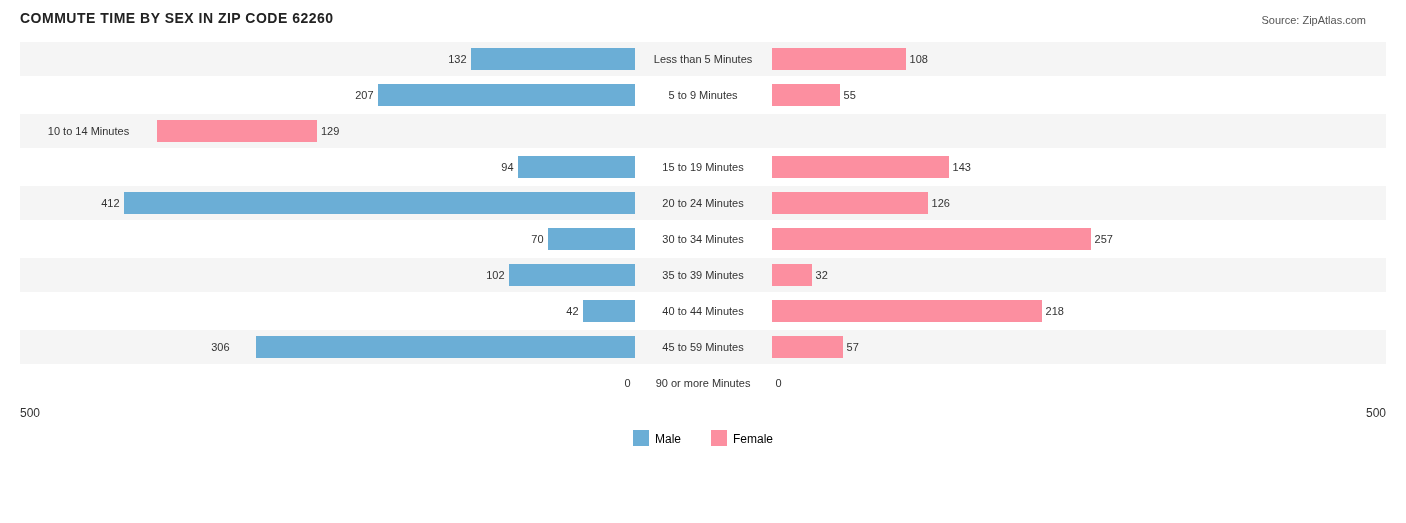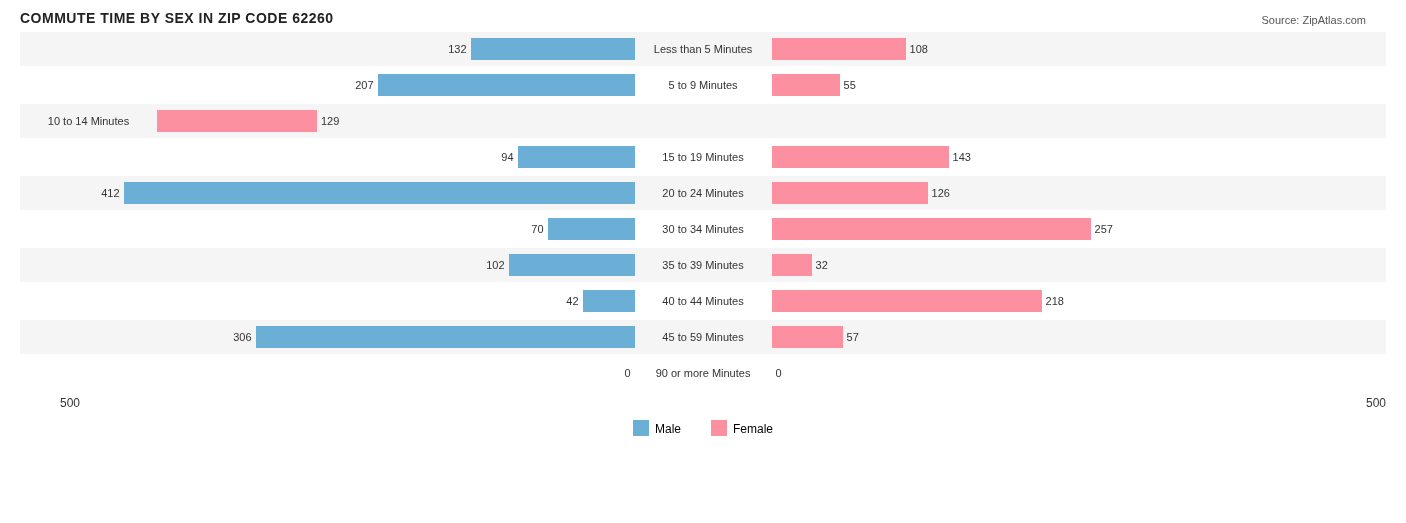--- a/index.html
+++ b/index.html
@@ -9,21 +9,21 @@
       width: 1406px;
       min-height: 523px;
       padding: 10px 20px 20px 20px;
     }
     .chart-title {
       font-size: 14px;
       font-weight: bold;
       text-transform: uppercase;
       letter-spacing: 0.5px;
       color: #222;
-      margin-bottom: 6px;
+      margin-bottom: 16px;
     }
     .source {
       position: absolute;
       top: 4px;
       right: 20px;
       font-size: 11px;
       color: #555;
     }
     .chart-container {
       position: relative;
@@ -91,21 +91,20 @@
     .bar-value-female {
       font-size: 11px;
       color: #333;
       position: absolute;
       white-space: nowrap;
     }
     .axis-labels {
       display: flex;
       justify-content: space-between;
       padding: 4px 0;
-      margin-left: 40px;
     }
     .axis-label {
       font-size: 12px;
       color: #333;
       width: 620px;
     }
     .axis-label.right {
       text-align: right;
     }
     .axis-spacer {
@@ -217,21 +216,21 @@
           </div>
           <div class="label-center">40 to 44 Minutes</div>
           <div class="right-section">
             <div class="bar-female" style="width: 270px;"></div>
             <span class="bar-value-female" style="left: 274px;">218</span>
           </div>
         </div>
         <div class="row">
           <div class="left-section">
             <div class="bar-male" style="width: 379px;"></div>
-            <span class="bar-value-male" style="right: 383px;">306</span>
+            <span class="bar-value-male" style="right: 405px;">306</span>
           </div>
           <div class="label-center">45 to 59 Minutes</div>
           <div class="right-section">
             <div class="bar-female" style="width: 71px;"></div>
             <span class="bar-value-female" style="left: 75px;">57</span>
           </div>
         </div>
         <div class="row">
           <div class="left-section">
             <span class="bar-value-male" style="right: 4px;">0</span>

